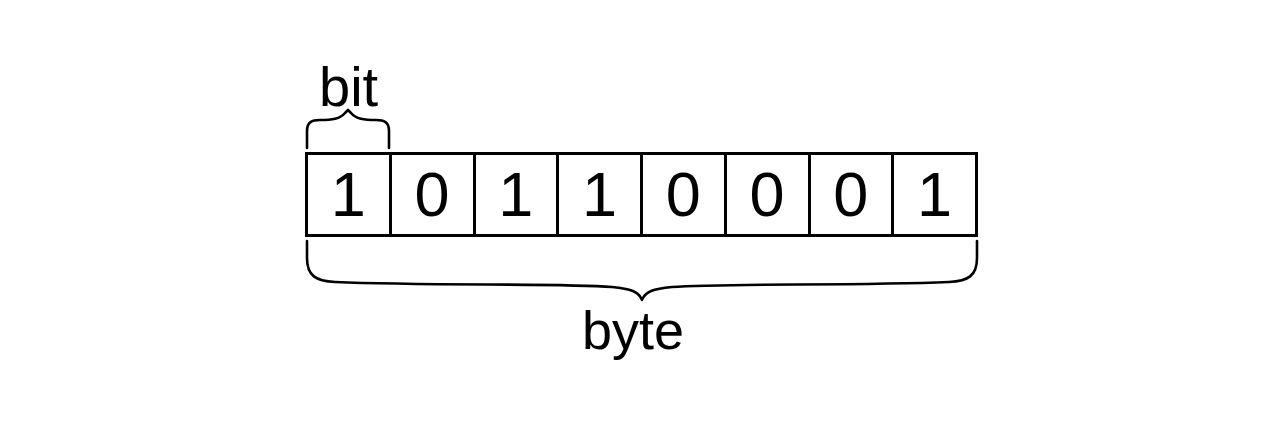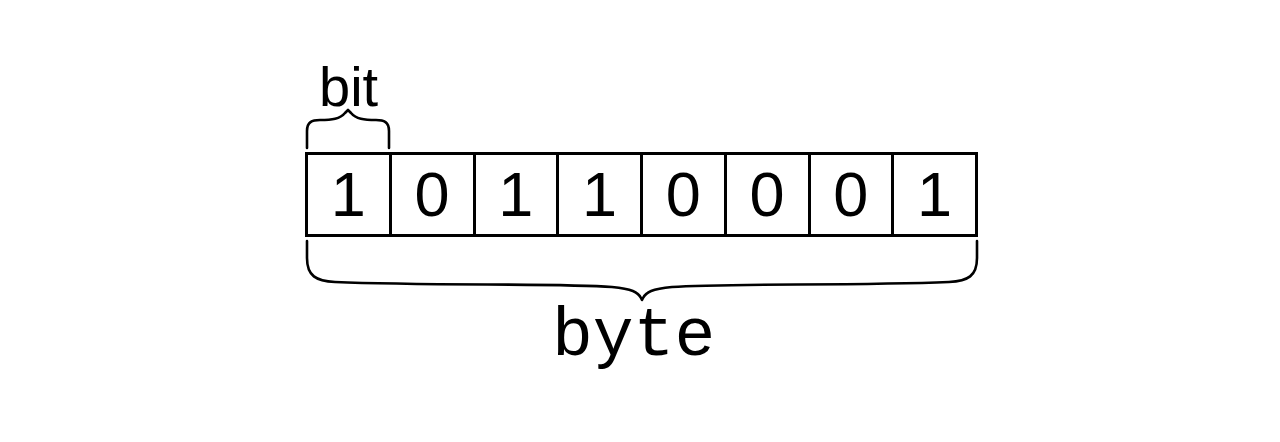--- a/index.html
+++ b/index.html
@@ -70,24 +70,23 @@
     color: #000000;
     white-space: nowrap;
     line-height: 1;
   }
   #bit-label {
     left: 319px;
     top: 59px;
     font-size: 56px;
   }
   #byte-label {
-    left: 552px;
+    left: 582px;
     top: 303px;
-    font-size: 68px;
-    font-family: Liberation Mono, monospace;
+    font-size: 54px;
   }
 </style>
 </head>
 <body>
 
 <div id="diagram-canvas">
 
   <svg class="svg-layer" viewBox="0 0 1280 442" xmlns="http://www.w3.org/2000/svg">
 
     <path d="M 307,148

